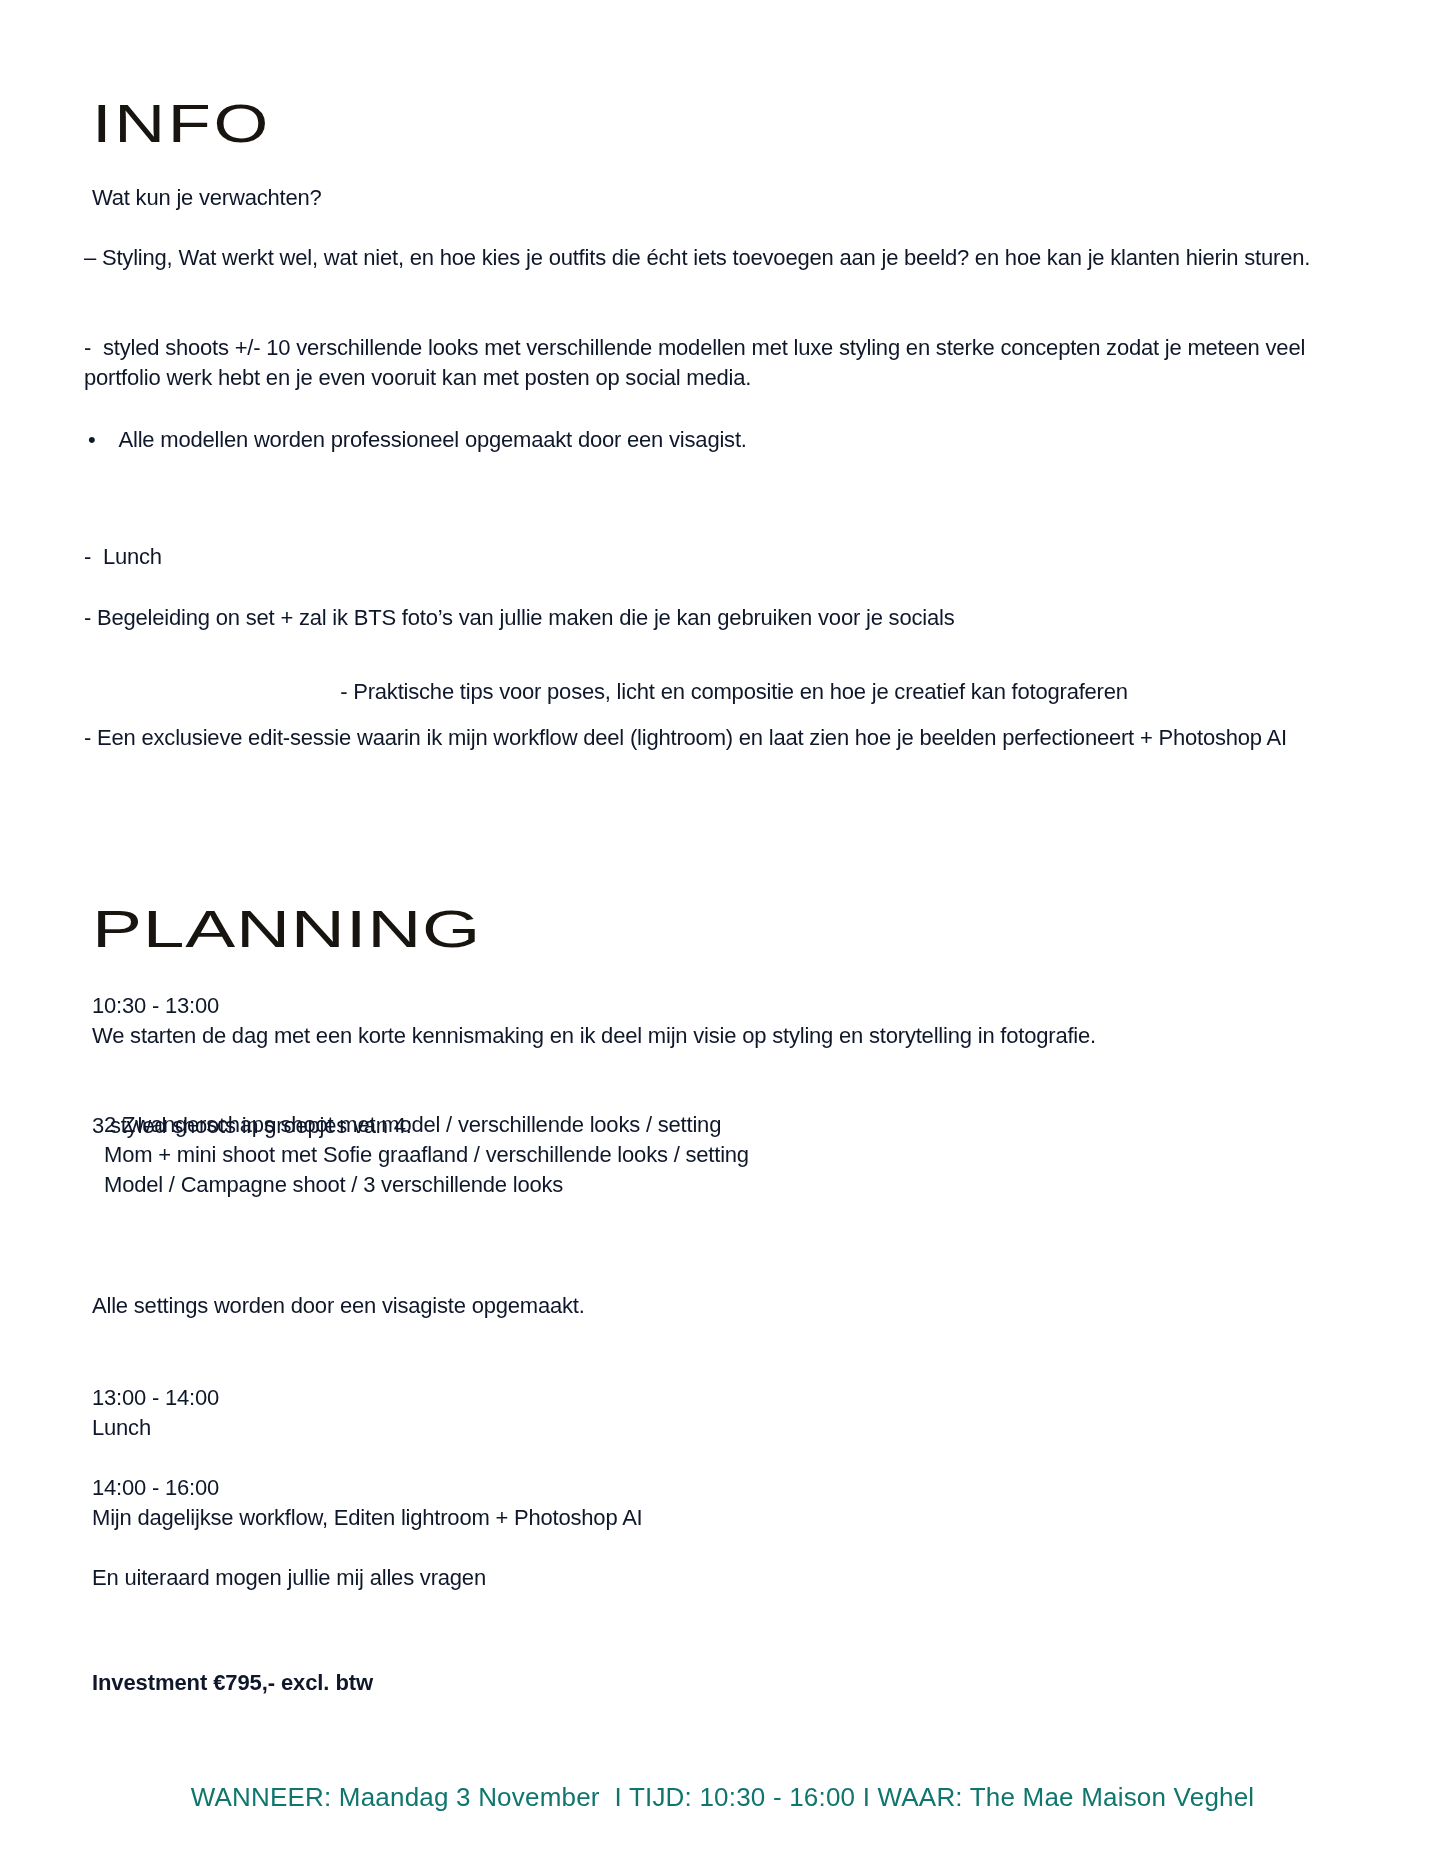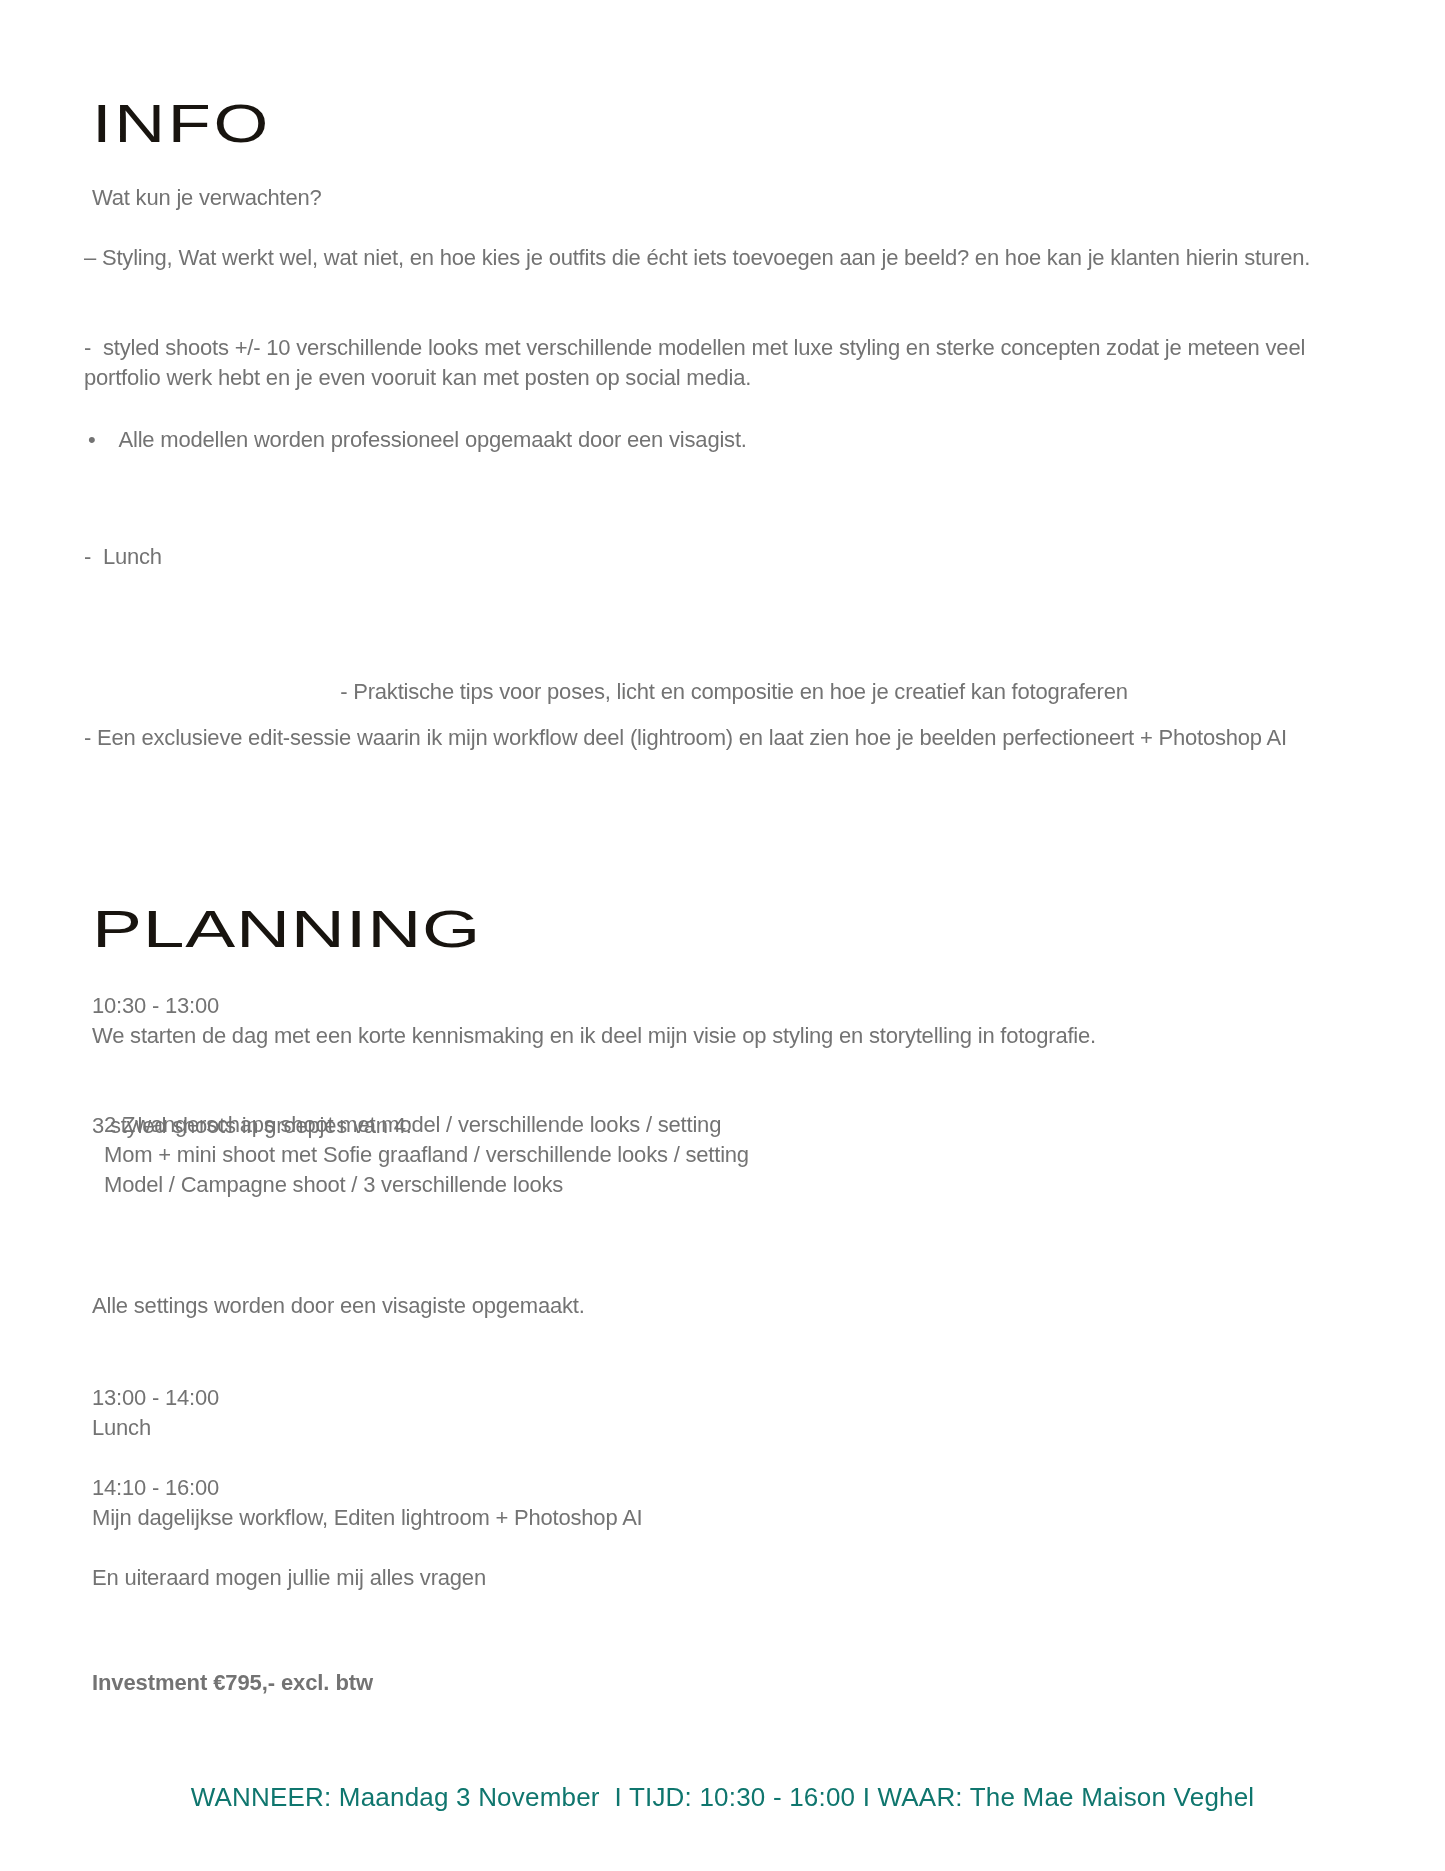--- a/index.html
+++ b/index.html
@@ -34,21 +34,21 @@
     letter-spacing: 0.5px;
     transform: scaleX(1.47);
   }
   .block {
     position: absolute;
     left: 92px;
     width: 1300px;
     font-size: 22px;
     line-height: 30px;
     letter-spacing: -0.2px;
-    color: #737373;
+    color: #0f172a;
     white-space: pre-wrap;
   }
   .dash { left: 84px; }
   .bullet-row {
     left: 88px;
     display: flex;
     align-items: flex-start;
     column-gap: 23px;
     white-space: normal;
   }
@@ -98,20 +98,21 @@
   <div class="block dash" id="info-item-1">-  styled shoots +/- 10 verschillende looks met verschillende modellen met luxe styling en sterke concepten zodat je meteen veel portfolio werk hebt en je even vooruit kan met posten op social media.</div>
 
   <div class="block bullet-row" id="info-item-2">
     <span class="bullet-glyph">•</span>
     <span>Alle modellen worden professioneel opgemaakt door een visagist.</span>
   </div>
 
 
   <div class="block dash" id="info-item-4">-  Lunch</div>
 
+  <div class="block dash" id="info-item-5">- Begeleiding on set + zal ik BTS foto’s van jullie maken die je kan gebruiken voor je socials</div>
 
   <div class="block dash" id="info-item-6">- Praktische tips voor poses, licht en compositie en hoe je creatief kan fotograferen</div>
 
   <div class="block dash" id="info-item-7">- Een exclusieve edit-sessie waarin ik mijn workflow deel (lightroom) en laat zien hoe je beelden perfectioneert + Photoshop AI</div>
 
   <div class="display-heading" id="planning-heading">PLANNING</div>
 
   <div class="block" id="plan-block-0">10:30 - 13:00
 We starten de dag met een korte kennismaking en ik deel mijn visie op styling en storytelling in fotografie.</div>
 
@@ -119,21 +120,21 @@
 
   <div class="block" id="plan-block-2">2 Zwangerschaps shoot met model / verschillende looks / setting
 Mom + mini shoot met Sofie graafland / verschillende looks / setting
 Model / Campagne shoot / 3 verschillende looks</div>
 
   <div class="block" id="plan-block-3">Alle settings worden door een visagiste opgemaakt.</div>
 
   <div class="block" id="plan-block-4">13:00 - 14:00
 Lunch</div>
 
-  <div class="block" id="plan-block-5">14:10 - 16:00
+  <div class="block" id="plan-block-5">14:00 - 16:00
 Mijn dagelijkse workflow, Editen lightroom + Photoshop AI</div>
 
   <div class="block" id="plan-block-6">En uiteraard mogen jullie mij alles vragen</div>
 
   <div class="block bold" id="plan-block-7">Investment €795,- excl. btw</div>
 
   <div id="footer-line">WANNEER: Maandag 3 November  I TIJD: 10:30 - 16:00 I WAAR: The Mae Maison Veghel</div>
 
 </div>
 

